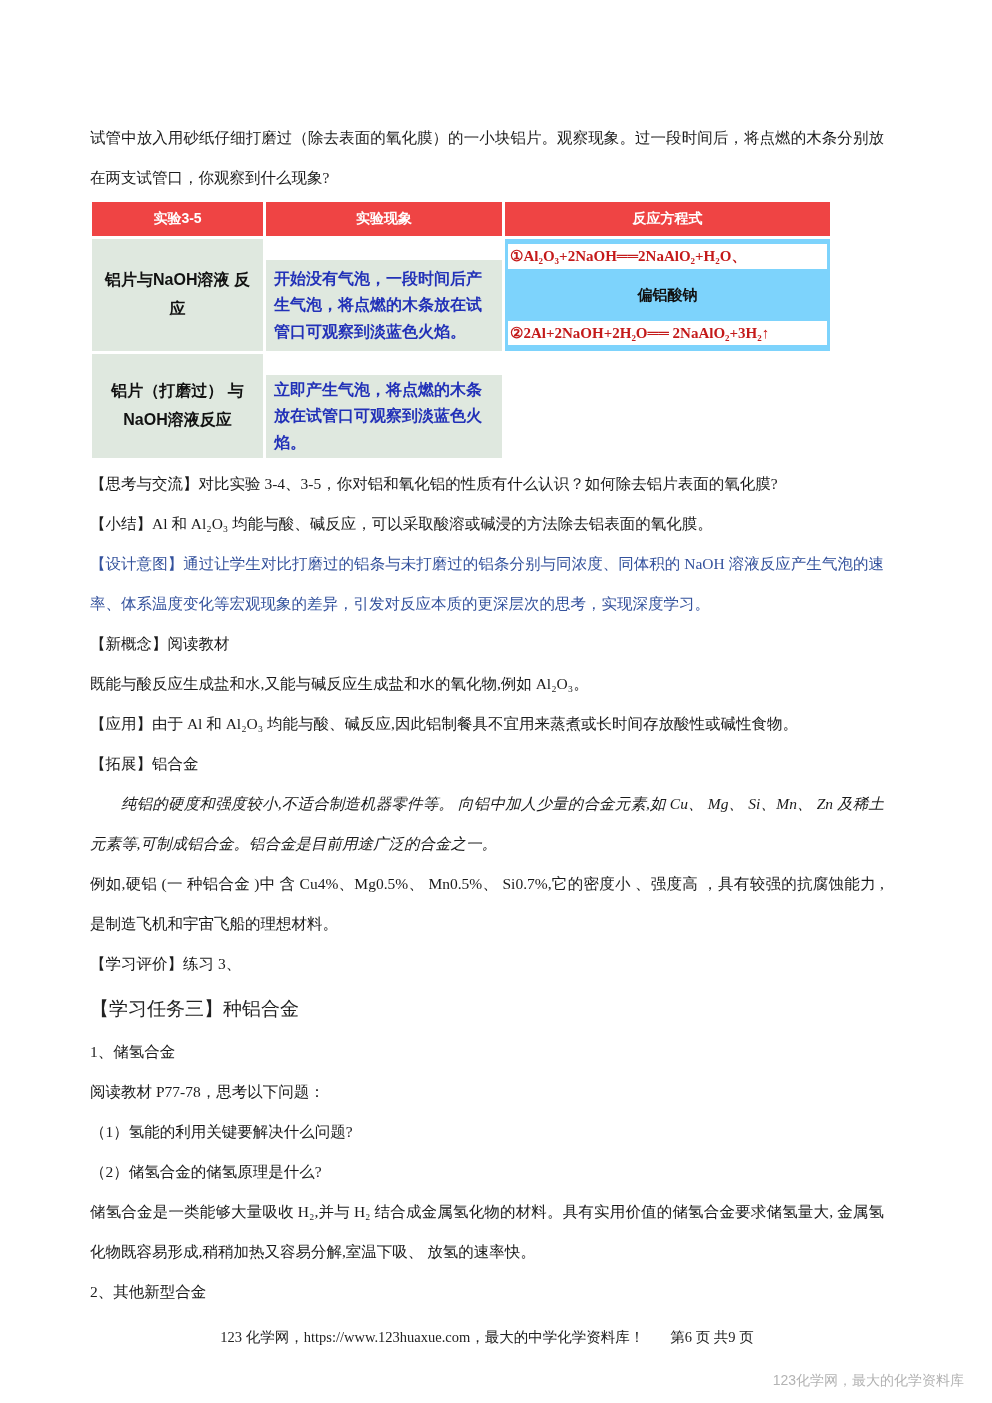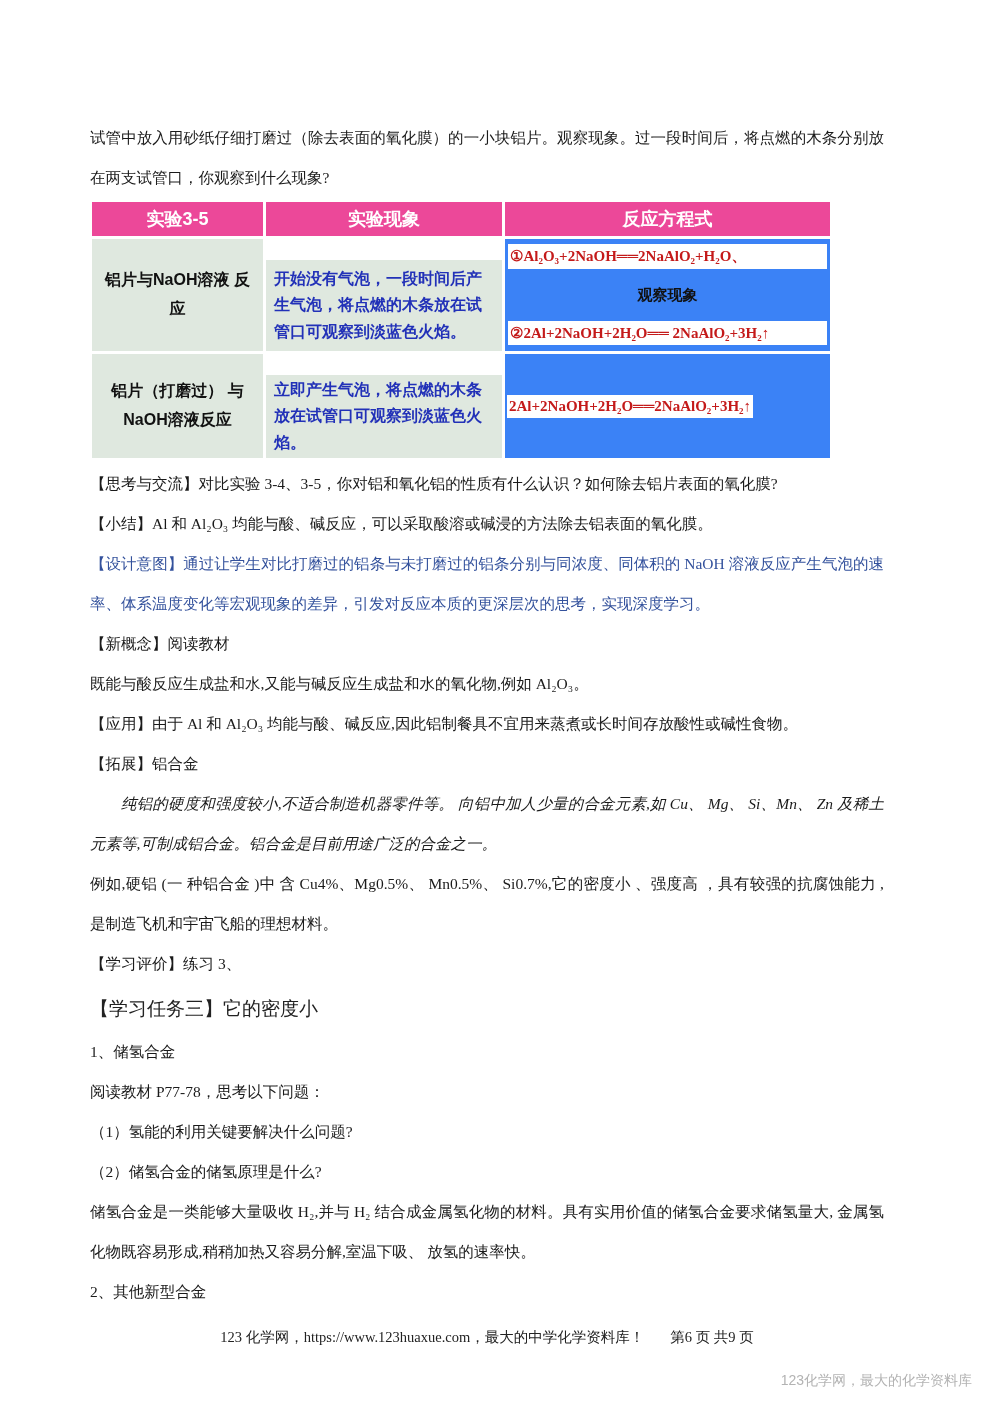--- a/index.html
+++ b/index.html
@@ -32,29 +32,29 @@
   .exp-table{
     margin:4px 0 6px 2px;
     width:738px;
     display:grid;
     grid-template-columns:171px 236px 325px;
     grid-template-rows:34px 112px 104px;
     gap:3px;
     background:#ffffff;
   }
   .th{
-    background:#ec4899;
+    background:#ef4444;
     color:#ffffff;
     font-family:"Liberation Sans","DejaVu Sans",sans-serif;
     font-weight:bold;
-    font-size:18px;
+    font-size:14px;
     display:flex;align-items:center;justify-content:center;
   }
   .cell{background:#dfe8df;}
-  .cell.eqcol{background:#3b82f6;}
+  .cell.eqcol{background:#7dd3fc;}
   .cell-exp{
     display:flex;align-items:center;justify-content:center;
     text-align:center;
     font-family:"Liberation Sans","DejaVu Sans",sans-serif;
     font-weight:bold;font-size:16px;color:#111;
     line-height:1.8;padding:4px 6px;
   }
   .cell-phen{
     display:flex;align-items:center;
     color:#2231b8;font-weight:bold;font-size:16px;
@@ -89,21 +89,21 @@
   .footer{
     margin-top:10px;
     text-align:center;
     font-size:14.5px;
     line-height:30px;
     color:#222;
   }
   .footer .page-no{margin-left:26px;}
   .watermark{
     position:absolute;
-    right:0;top:1372px;
+    right:8px;top:1372px;
     color:#b3b3b3;
     font-size:14px;
     font-family:"Liberation Sans","DejaVu Sans",sans-serif;
   }
 </style>
 </head>
 <body>
 
 <div class="page">
   <div class="content">
@@ -112,42 +112,39 @@
 
     <div class="exp-table">
       <div class="th">实验3-5</div>
       <div class="th">实验现象</div>
       <div class="th">反应方程式</div>
 
       <div class="cell cell-exp">铝片与NaOH溶液 反应</div>
       <div class="cell cell-phen">开始没有气泡，一段时间后产生气泡，将点燃的木条放在试管口可观察到淡蓝色火焰。</div>
       <div class="cell eqcol cell-eq1">
         <span class="eq">①Al₂O₃+2NaOH══2NaAlO₂+H₂O、</span>
-        <span class="eq-note">观察现象</span>
+        <span class="eq-note">偏铝酸钠</span>
         <span class="eq">②2Al+2NaOH+2H₂O══ 2NaAlO₂+3H₂↑</span>
       </div>
 
       <div class="cell cell-exp">铝片（打磨过） 与NaOH溶液反应</div>
       <div class="cell cell-phen">立即产生气泡，将点燃的木条放在试管口可观察到淡蓝色火焰。</div>
-      <div class="cell eqcol cell-eq2">
-        <span class="eq">2Al+2NaOH+2H₂O══2NaAlO₂+3H₂↑</span>
-      </div>
     </div>
 
     <p class="para">【思考与交流】对比实验 3-4、3-5，你对铝和氧化铝的性质有什么认识？如何除去铝片表面的氧化膜?</p>
     <p class="para">【小结】Al 和  Al₂O₃ 均能与酸、碱反应，可以采取酸溶或碱浸的方法除去铝表面的氧化膜。</p>
     <p class="para blue justify">【设计意图】通过让学生对比打磨过的铝条与未打磨过的铝条分别与同浓度、同体积的 NaOH 溶液反应产生气泡的速率、体系温度变化等宏观现象的差异，引发对反应本质的更深层次的思考，实现深度学习。</p>
     <p class="para">【新概念】阅读教材</p>
     <p class="para">既能与酸反应生成盐和水,又能与碱反应生成盐和水的氧化物,例如 Al₂O₃。</p>
     <p class="para">【应用】由于 Al 和  Al₂O₃ 均能与酸、碱反应,因此铝制餐具不宜用来蒸煮或长时间存放酸性或碱性食物。</p>
     <p class="para">【拓展】铝合金</p>
     <p class="para justify indent">纯铝的硬度和强度较小,不适合制造机器零件等。 向铝中加人少量的合金元素,如 Cu、 Mg、 Si、Mn、 Zn 及稀土元素等,可制成铝合金。铝合金是目前用途广泛的合金之一。</p>
     <p class="para justify">例如,硬铝 (一 种铝合金 )中 含 Cu4%、Mg0.5%、 Mn0.5%、 Si0.7%,它的密度小 、强度高 ，具有较强的抗腐蚀能力 ,是制造飞机和宇宙飞船的理想材料。</p>
     <p class="para">【学习评价】练习 3、</p>
-    <p class="heading">【学习任务三】它的密度小</p>
+    <p class="heading">【学习任务三】种铝合金</p>
     <p class="para">1、储氢合金</p>
     <p class="para">阅读教材 P77-78，思考以下问题：</p>
     <p class="para">（1）氢能的利用关键要解决什么问题?</p>
     <p class="para">（2）储氢合金的储氢原理是什么?</p>
     <p class="para justify">储氢合金是一类能够大量吸收 H₂,并与 H₂ 结合成金属氢化物的材料。具有实用价值的储氢合金要求储氢量大, 金属氢化物既容易形成,稍稍加热又容易分解,室温下吸、 放氢的速率快。</p>
     <p class="para">2、其他新型合金</p>
 
     <div class="footer">
       <span>123 化学网，https://www.123huaxue.com，最大的中学化学资料库！</span><span class="page-no">第6 页  共9 页</span>
     </div>

